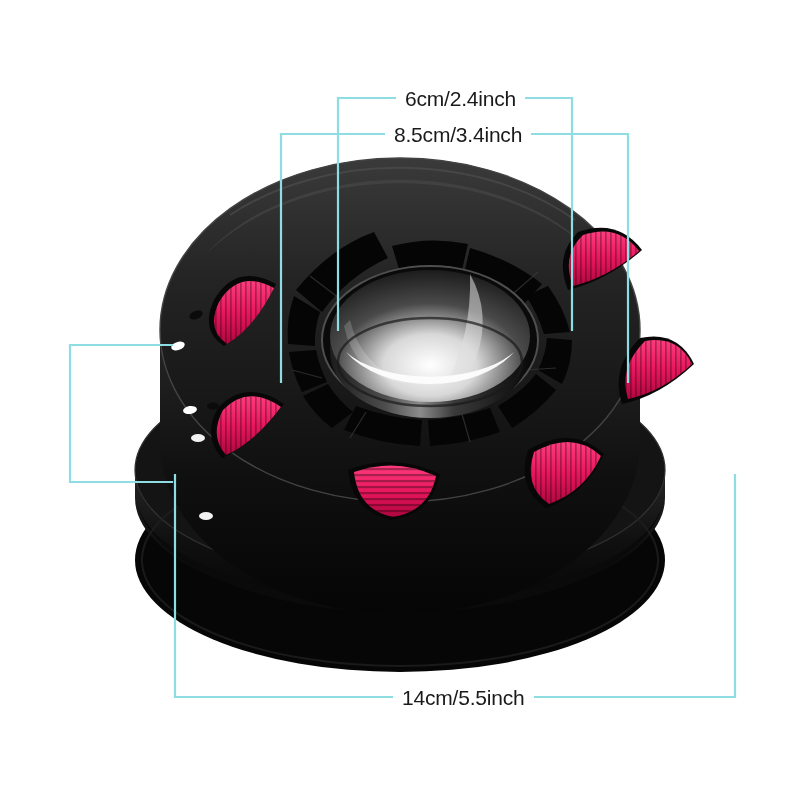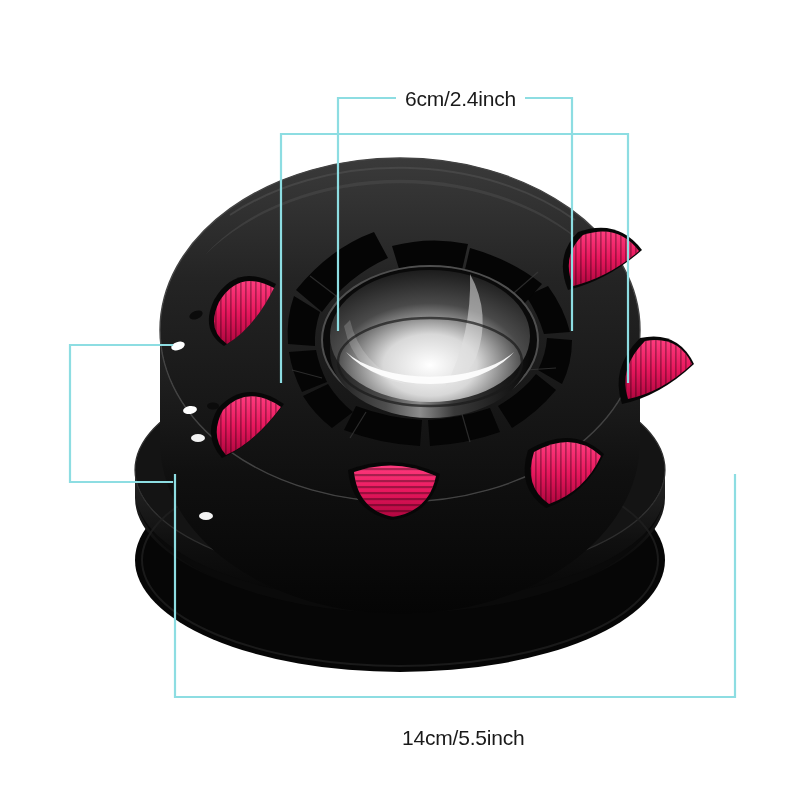--- a/index.html
+++ b/index.html
@@ -32,21 +32,21 @@
     font-family: "Liberation Sans", sans-serif;
     letter-spacing: -0.2px;
     white-space: nowrap;
     background: #ffffff;
     padding: 0 9px;
     line-height: 25px;
   }
   #label-6cm   { left: 396px; top: 86px; }
   #label-85cm  { left: 385px; top: 122px; }
   #label-4cm   { left: 25px;  top: 405px; background: transparent; padding: 0; }
-  #label-14cm  { left: 393px; top: 685px; margin-top: 40px; }
+  #label-14cm  { left: 393px; top: 685px; }
 
   .svg-layer {
     position: absolute;
     left: 0; top: 0;
     width: 800px; height: 800px;
     pointer-events: none;
   }
   .svg-art { pointer-events: none; }
 </style>
 </head>
@@ -261,17 +261,18 @@
       </g>
 
       <g>
         <path d="M175,475 L175,697 L735,697 L735,475"></path>
       </g>
     </g>
   </svg>
 
   <div class="dim-label" id="label-6cm">6cm/2.4inch</div>
 
+  <div class="dim-label" id="label-85cm">8.5cm/3.4inch</div>
 
 
   <div class="dim-label" id="label-14cm">14cm/5.5inch</div>
 
 </div>
 
 </body></html>

